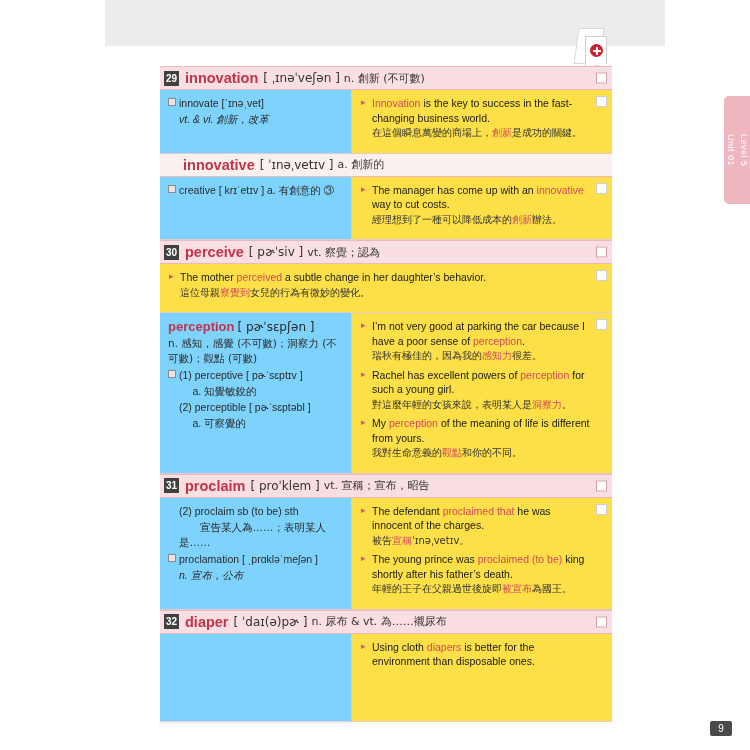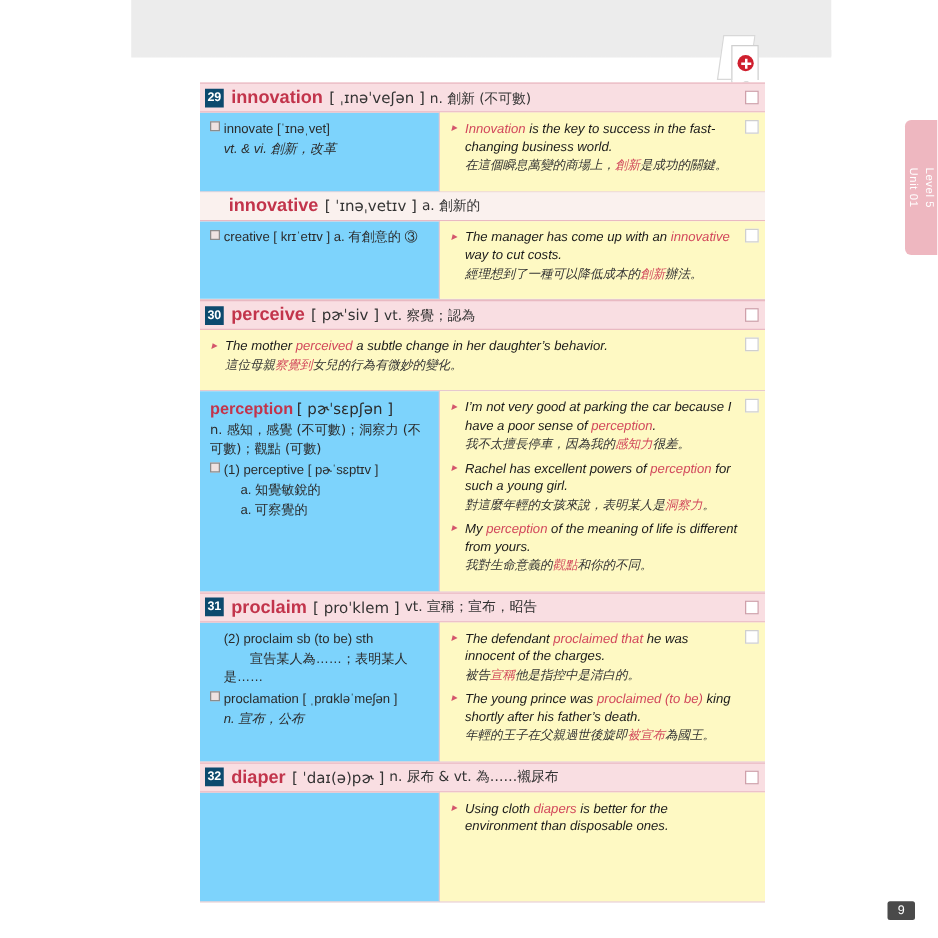--- a/index.html
+++ b/index.html
@@ -76,21 +76,21 @@
   .hw-bar{
     background:#f9dee2;
     border-top:1px solid #e9b9c2;
     border-bottom:1px solid #e9b9c2;
     display:flex; align-items:center;
     padding:3px 6px 3px 4px;
     position:relative;
     min-height:21px;
   }
   .hw-num{
-    background:#0c4a6e; color:#fff; font-size:10px; font-weight:bold;
+    background:#404040; color:#fff; font-size:10px; font-weight:bold;
     width:15px; height:15px; line-height:15px; text-align:center;
     margin-right:6px; flex:0 0 auto;
   }
   .hw-word{
     color:#c2344b; font-size:14.5px; font-weight:bold; margin-right:5px;
   }
   .hw-rest{ font-size:11px; color:#333; }
   .hw-check{
     position:absolute; right:5px; top:50%; transform:translateY(-50%);
     width:11px; height:11px; border:1px solid #cfa0aa; background:#fff;
@@ -103,25 +103,24 @@
   }
   .col-left{
     width:192px; flex:0 0 192px;
     background:#7dd3fc;
     border-right:1px solid #e6c9ce;
     padding:6px 7px 8px 8px;
     font-size:10.5px; color:#2b2b2b; line-height:15px;
   }
   .col-right{
     flex:1 1 auto;
-    background:#fef9c3;
+    background:#fde047;
     padding:6px 20px 8px 9px;
     font-size:10.5px; color:#222; line-height:14.5px;
     position:relative;
-    font-style:italic;
   }
   .col-right .sent-check{
     position:absolute; right:5px; top:6px;
     width:11px; height:11px; border:1px solid #cfcfcf; background:#fff;
   }
 
   
   .sub-hw{
     color:#c2344b; font-size:13px; font-weight:bold;
   }
@@ -243,27 +242,28 @@
     </div>
   </div>
 
   <div class="entry">
     <div class="body">
       <div class="col-left">
         <div class="sub-line"><span class="sub-hw">perception</span> <span class="ipa">[ pɚˈsɛpʃən ]</span></div>
         <div class="sub-line cn">n. 感知，感覺 (不可數)；洞察力 (不可數)；觀點 (可數)</div>
         <div class="derv sub-line"><span class="sq filled"></span><span>(1) perceptive [ pɚˈsɛptɪv ]</span></div>
         <div class="sub-line" style="padding-left:11px">　 a. 知覺敏銳的</div>
+        <div class="sub-line" style="padding-left:11px">(2) perceptible [ pɚˈsɛptəbl ]</div>
         <div class="sub-line" style="padding-left:11px">　 a. 可察覺的</div>
       </div>
       <div class="col-right">
         <span class="sent-check"></span>
         <div class="sent">
           <span class="en"><span>I’m not very good at parking the car because I have a poor sense of </span><span class="hl">perception</span><span>.</span></span>
-          <span class="zh cn"><span>我不太擅長停車，因為我的</span><span class="hl">感知力</span><span>很差。</span></span>
+          <span class="zh cn"><span>瑞秋有極佳的，因為我的</span><span class="hl">感知力</span><span>很差。</span></span>
         </div>
         <div class="sent">
           <span class="en"><span>Rachel has excellent powers of </span><span class="hl">perception</span><span> for such a young girl.</span></span>
           <span class="zh cn"><span>對這麼年輕的女孩來說，表明某人是</span><span class="hl">洞察力</span><span>。</span></span>
         </div>
         <div class="sent">
           <span class="en"><span>My </span><span class="hl">perception</span><span> of the meaning of life is different from yours.</span></span>
           <span class="zh cn"><span>我對生命意義的</span><span class="hl">觀點</span><span>和你的不同。</span></span>
         </div>
       </div>
@@ -282,21 +282,21 @@
       <div class="col-left">
         <div class="sub-line" style="padding-left:11px">(2) proclaim sb (to be) sth</div>
         <div class="sub-line" style="padding-left:11px">　　宣告某人為……；表明某人是……</div>
         <div class="derv sub-line"><span class="sq filled"></span><span>proclamation [ ˌprɑkləˈmeʃən ]</span></div>
         <div class="sub-line ital" style="padding-left:11px">n. 宣布，公布</div>
       </div>
       <div class="col-right">
         <span class="sent-check"></span>
         <div class="sent">
           <span class="en"><span>The defendant </span><span class="hl">proclaimed that</span><span> he was innocent of the charges.</span></span>
-          <span class="zh cn"><span>被告</span><span class="hl">宣稱</span><span>他是指控中是清白的。</span></span>
+          <span class="zh cn"><span>被告</span><span class="hl">宣稱</span><span>ˈɪnəˌvetɪv。</span></span>
         </div>
         <div class="sent">
           <span class="en"><span>The young prince was </span><span class="hl">proclaimed (to be)</span><span> king shortly after his father’s death.</span></span>
           <span class="zh cn"><span>年輕的王子在父親過世後旋即</span><span class="hl">被宣布</span><span>為國王。</span></span>
         </div>
       </div>
     </div>
   </div>
 
   <div class="entry">

